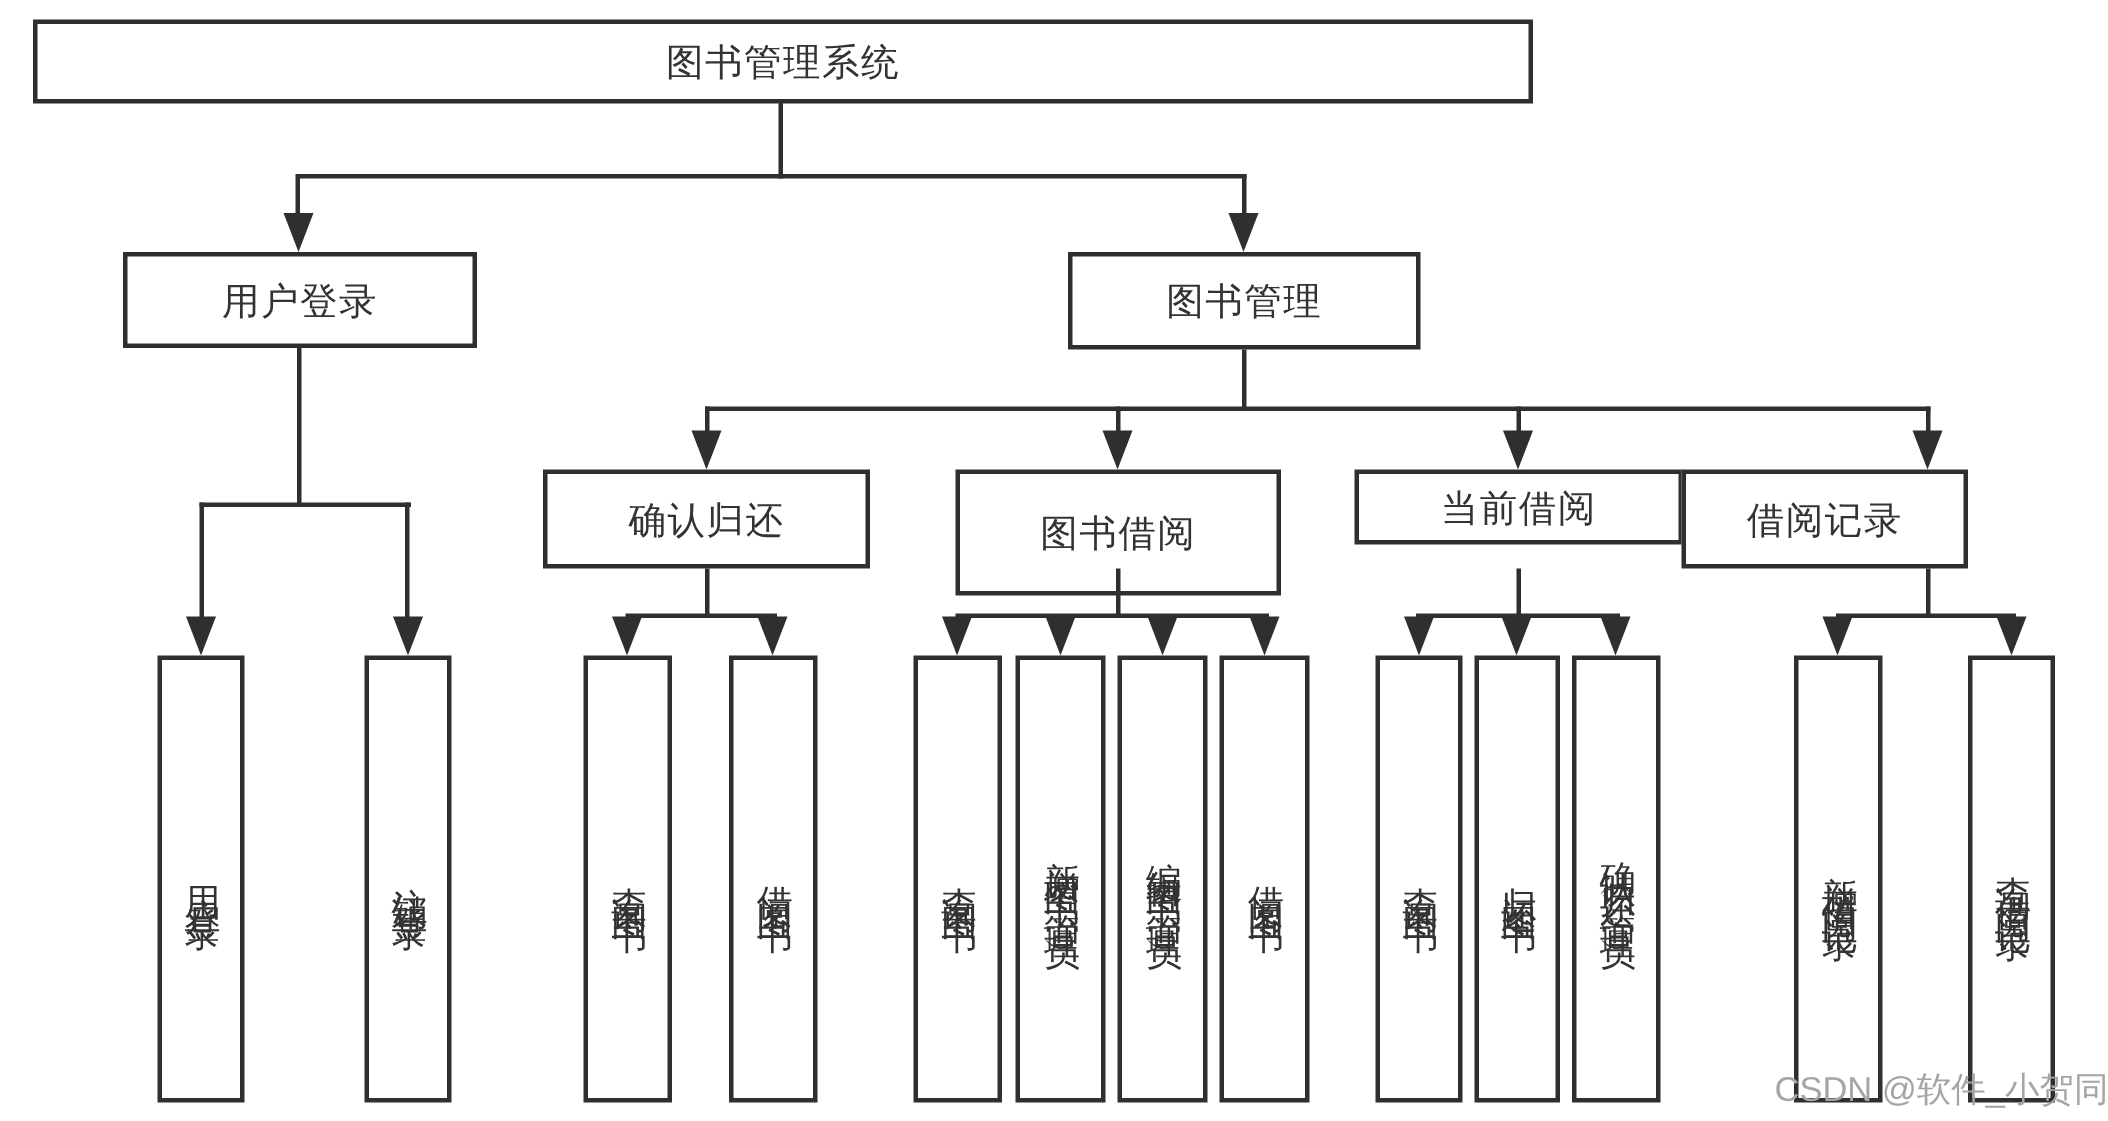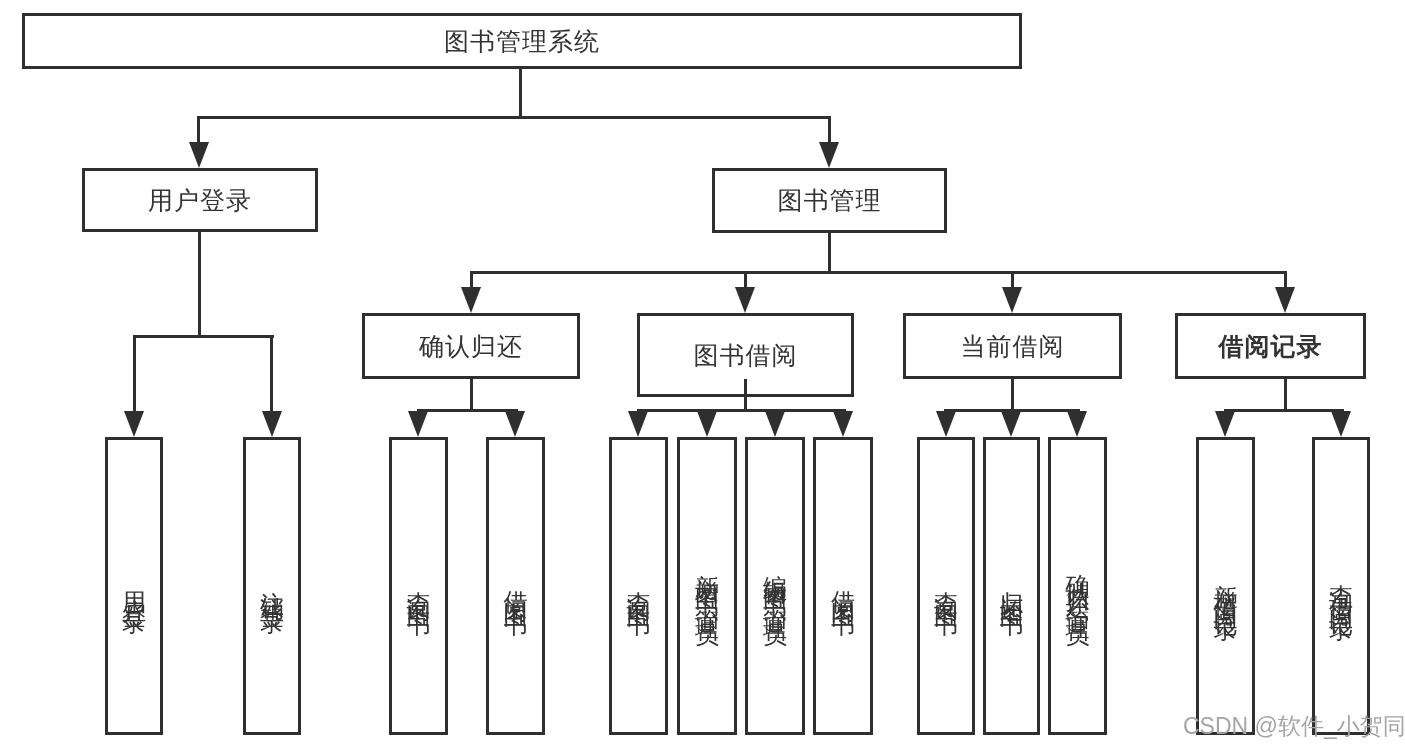--- a/index.html
+++ b/index.html
@@ -89,24 +89,24 @@
   <div class="ah" style="left:735px;top:287px;"></div>
   <div class="ah" style="left:1002px;top:287px;"></div>
   <div class="ah" style="left:1275px;top:287px;"></div>
 
   <div class="box" style="left:362px;top:313px;width:218px;height:66px;">
     <span>确认归还</span>
   </div>
   <div class="box" style="left:637px;top:313px;width:217px;height:84px;">
     <span>图书借阅</span>
   </div>
-  <div class="box" style="left:903px;top:313px;width:219px;height:66px;">
+  <div class="box" style="left:903px;top:313px;width:219px;height:50px;">
     <span>当前借阅</span>
   </div>
-  <div class="box" style="left:1175px;top:313px;width:191px;height:66px;font-weight:bold;">
+  <div class="box" style="left:1121px;top:313px;width:191px;height:66px;">
     <span>借阅记录</span>
   </div>
 
   <div class="v" style="left:470px;top:379px;height:33px;"></div>
   <div class="h" style="left:417px;top:409px;width:101px;"></div>
   <div class="ah" style="left:408px;top:411px;"></div>
   <div class="ah" style="left:505px;top:411px;"></div>
 
   <div class="v" style="left:744px;top:379px;height:33px;"></div>
   <div class="h" style="left:637px;top:409px;width:209px;"></div>

